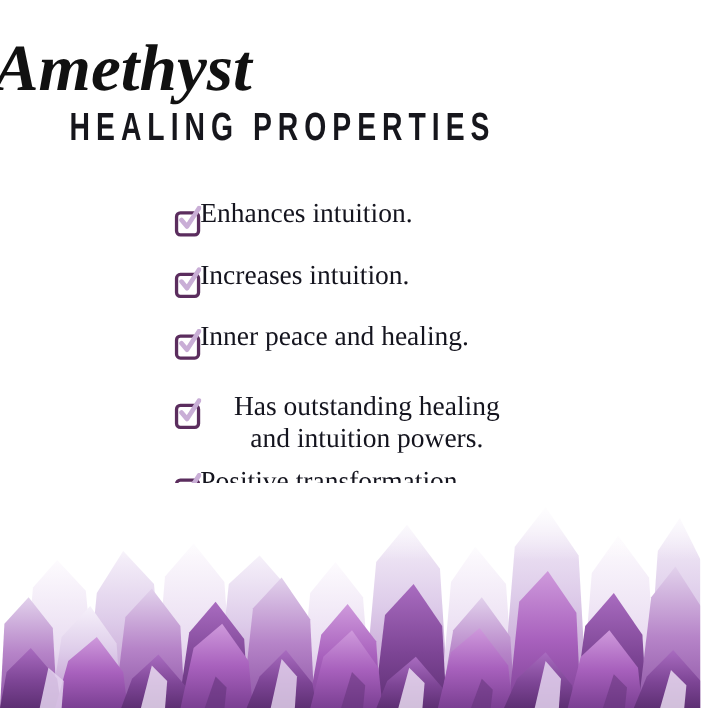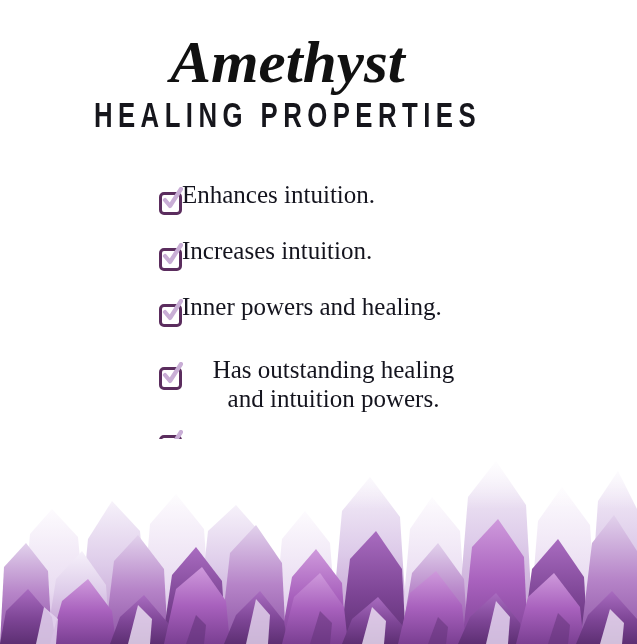--- a/index.html
+++ b/index.html
@@ -22,21 +22,20 @@
     background: #ffffff;
     overflow: hidden;
   }
 
   
   .header {
     position: absolute;
     left: 0;
     top: 30px;
     width: 575px;
-    text-align: center;
   }
   .title-main {
     font-family: "Liberation Serif", "DejaVu Serif", serif;
     font-weight: bold;
     font-style: italic;
     font-size: 60px;
     line-height: 64px;
     color: #111111;
     letter-spacing: 0px;
     transform: scaleX(1.02);
@@ -171,21 +170,21 @@
 
     <div class="list-item">
       <span class="cb">
         <span class="box"></span>
         <span class="tick">
           <svg viewBox="0 0 22 24" xmlns="http://www.w3.org/2000/svg">
             <path d="M4 13 L9 19 L20 2" fill="none" stroke="#c9aed6" stroke-width="4.2" stroke-linecap="round" stroke-linejoin="round"></path>
           </svg>
         </span>
       </span>
-      <span class="item-text">Inner powers and healing.</span>
+      <span class="item-text">Inner peace and healing.</span>
     </div>
 
     <div class="list-item compact">
       <span class="cb">
         <span class="box"></span>
         <span class="tick">
           <svg viewBox="0 0 22 24" xmlns="http://www.w3.org/2000/svg">
             <path d="M4 13 L9 19 L20 2" fill="none" stroke="#c9aed6" stroke-width="4.2" stroke-linecap="round" stroke-linejoin="round"></path>
           </svg>
         </span>
@@ -198,20 +197,21 @@
 
     <div class="list-item">
       <span class="cb">
         <span class="box"></span>
         <span class="tick">
           <svg viewBox="0 0 22 24" xmlns="http://www.w3.org/2000/svg">
             <path d="M4 13 L9 19 L20 2" fill="none" stroke="#c9aed6" stroke-width="4.2" stroke-linecap="round" stroke-linejoin="round"></path>
           </svg>
         </span>
       </span>
+      <span class="item-text">Positive transformation.</span>
     </div>
 
   </div>
 
   <div class="crystals">
     <svg viewBox="0 0 637 205" xmlns="http://www.w3.org/2000/svg" preserveAspectRatio="none">
       <defs>
         <linearGradient id="gLight" x1="0" y1="0" x2="0" y2="1">
           <stop offset="0%" stop-color="#f6f1fa"></stop>
           <stop offset="45%" stop-color="#ddcbe9"></stop>

